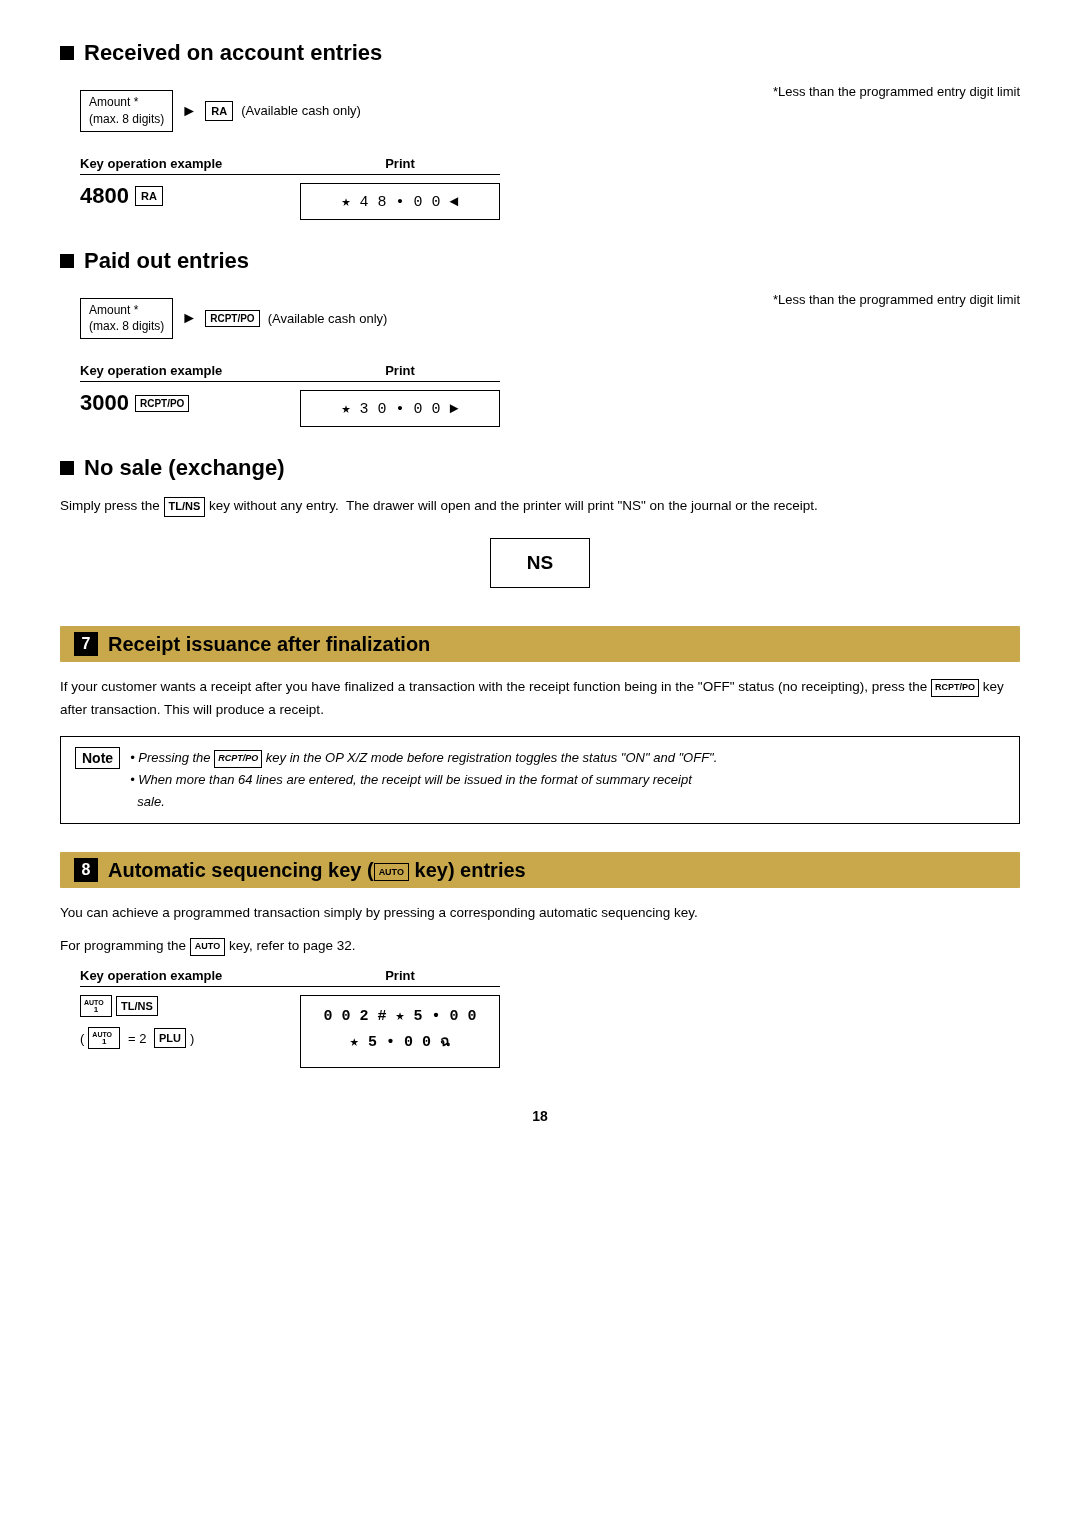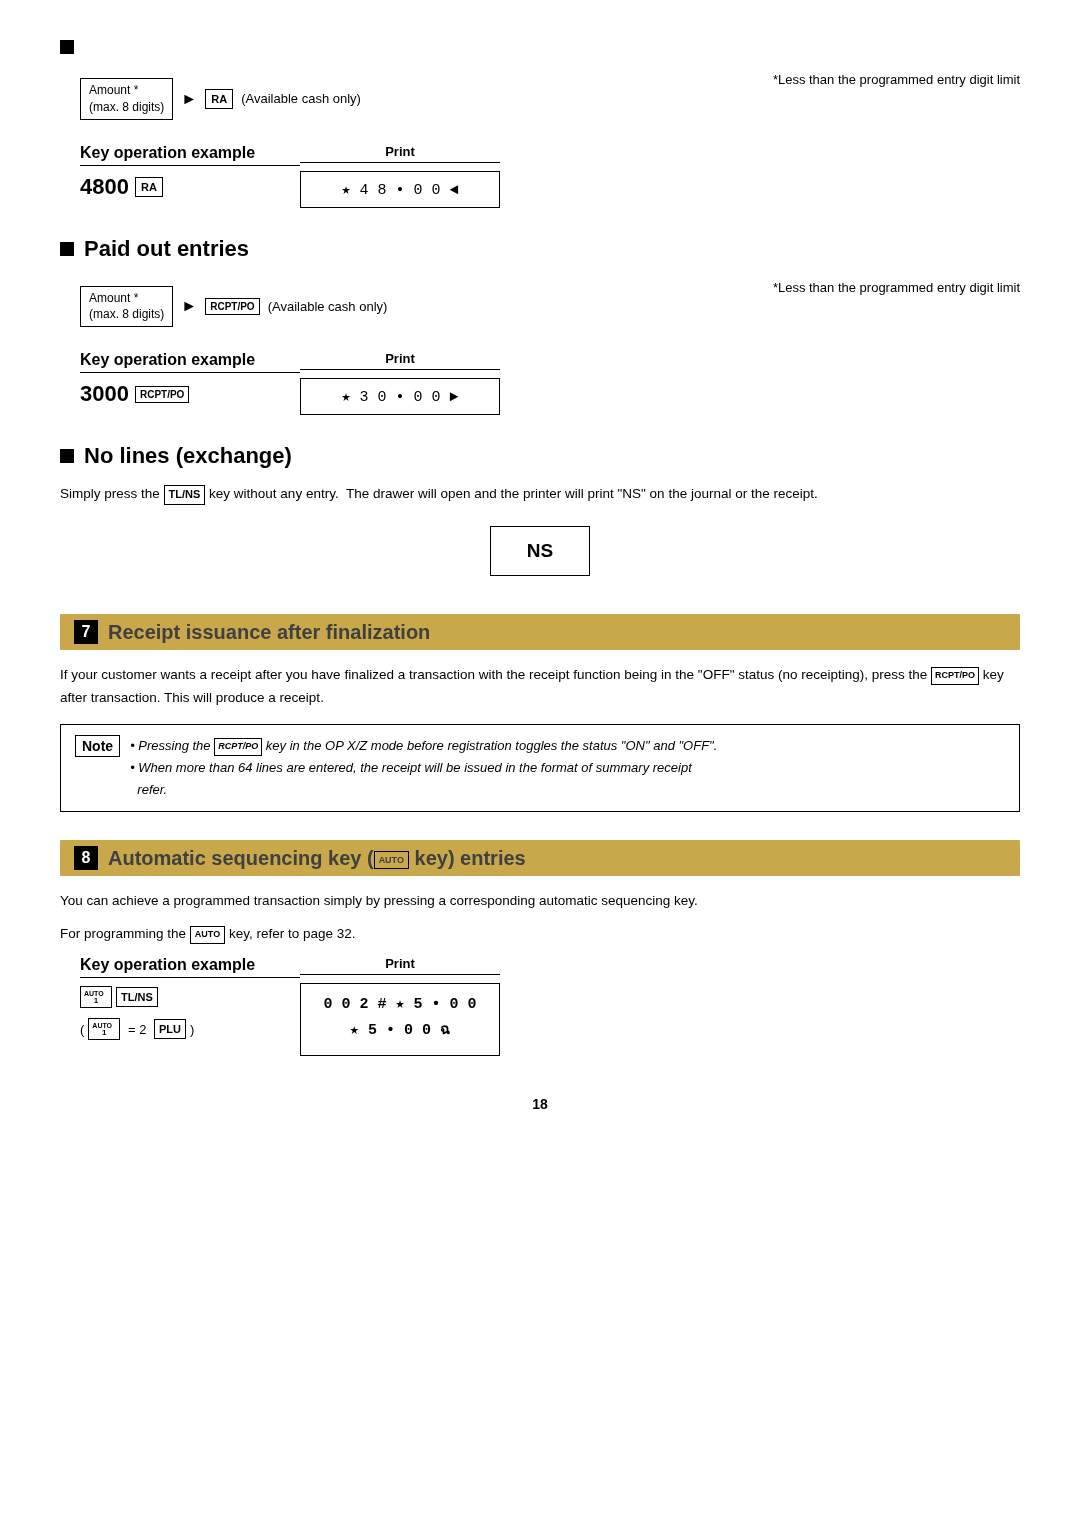--- a/index.html
+++ b/index.html
@@ -49,21 +49,21 @@
       font-weight: bold;
       font-size: 16px;
       width: 24px;
       height: 24px;
       margin-right: 10px;
       flex-shrink: 0;
     }
     .section-header-numbered h2 {
       font-size: 20px;
       font-weight: bold;
-      color: #404040;
+      color: #000000;
     }
 
     
     .key-box {
       display: inline-flex;
       align-items: center;
       justify-content: center;
       border: 1px solid #000;
       font-size: 11px;
       font-weight: bold;
@@ -107,21 +107,21 @@
       display: flex;
       align-items: flex-start;
       margin: 8px 0 8px 20px;
       gap: 0;
     }
     .op-col {
       min-width: 220px;
     }
     .op-col-header {
       font-weight: bold;
-      font-size: 16px;
+      font-size: 13px;
       border-bottom: 1px solid #000;
       padding-bottom: 3px;
       margin-bottom: 8px;
     }
     .print-col {
       min-width: 200px;
     }
     .print-col-header {
       font-weight: bold;
       font-size: 13px;
@@ -271,20 +271,21 @@
       text-align: center;
       margin-bottom: 4px;
     }
   </style>
 </head>
 <body>
 
 <div class="section">
   <div class="section-header-black">
     <span class="black-square"></span>
+    <h2>Received on account entries</h2>
   </div>
 
   <div class="flow-right">
     <div class="flow-left-part">
       <div class="flow-diagram">
         <span class="amount-box">
           <span>Amount *</span><br>
           <span>(max. 8 digits)</span>
         </span>
         <span class="arrow">►</span>
@@ -342,21 +343,21 @@
     <div class="print-col">
       <div class="print-col-header">Print</div>
       <div class="print-box">★ 3 0 • 0 0 ►</div>
     </div>
   </div>
 </div>
 
 <div class="section">
   <div class="section-header-black">
     <span class="black-square"></span>
-    <h2>No lines (exchange)</h2>
+    <h2>No sale (exchange)</h2>
   </div>
 
   <p class="body-text">
     Simply press the <span class="tlns-inline">TL/NS</span> key without any entry.&nbsp; The drawer will open and the printer will print "NS" on the journal or the receipt.
   </p>
 
   <div style="display:flex; justify-content:center; margin: 10px 0 10px 0;">
     <div class="ns-box">
       <span style="font-size:19px; font-weight:bold;">NS</span>
     </div>
@@ -370,21 +371,21 @@
   </div>
 
   <p class="body-text">
     If your customer wants a receipt after you have finalized a transaction with the receipt function being in the "OFF" status (no receipting), press the <span class="rcptpo-key">RCPT/PO</span> key after transaction. This will produce a receipt.
   </p>
 
   <div class="note-box">
     <span class="note-label">Note</span>
     <div class="note-content">
       <span>• Pressing the <span class="rcptpo-key">RCPT/PO</span> key in the OP X/Z mode before registration toggles the status "ON" and "OFF".</span><br>
-      <span>• When more than 64 lines are entered, the receipt will be issued in the format of summary receipt<br>&nbsp;&nbsp;<em>refer.</em></span>
+      <span>• When more than 64 lines are entered, the receipt will be issued in the format of summary receipt<br>&nbsp;&nbsp;<em>sale.</em></span>
     </div>
   </div>
 </div>
 
 <div class="section">
   <div class="section-header-numbered">
     <span class="num-badge">8</span>
     <h2>
       Automatic sequencing key (<span class="auto-key" style="font-size:9px; height:18px; padding: 1px 4px; border:1px solid #000; display:inline-flex; align-items:center;">AUTO</span> key) entries
     </h2>

